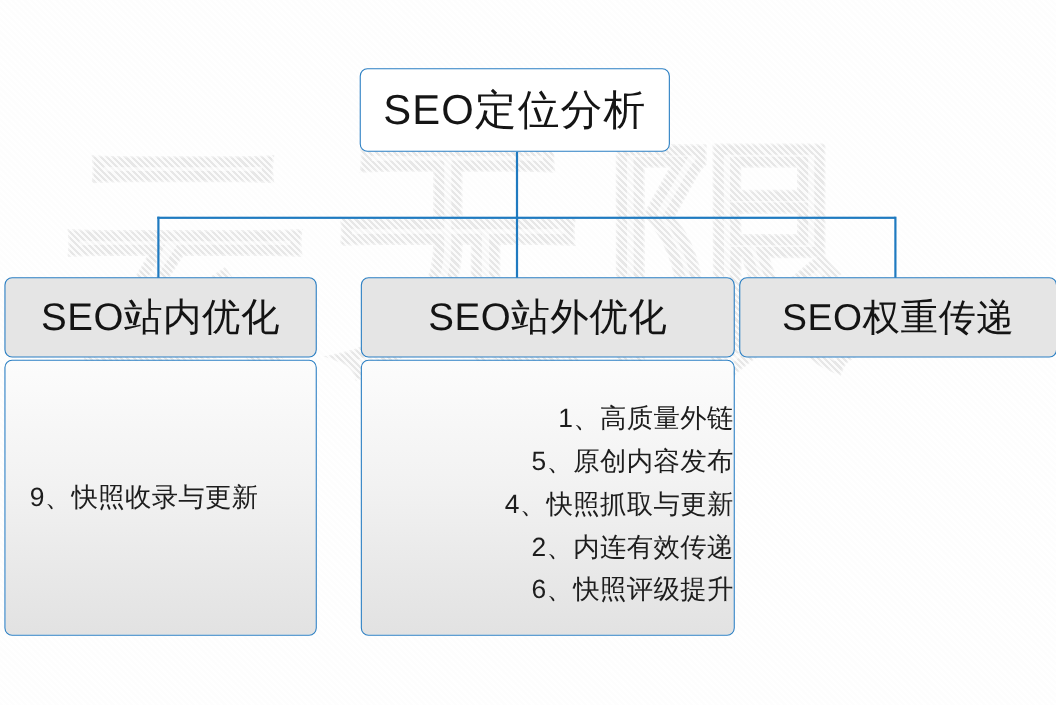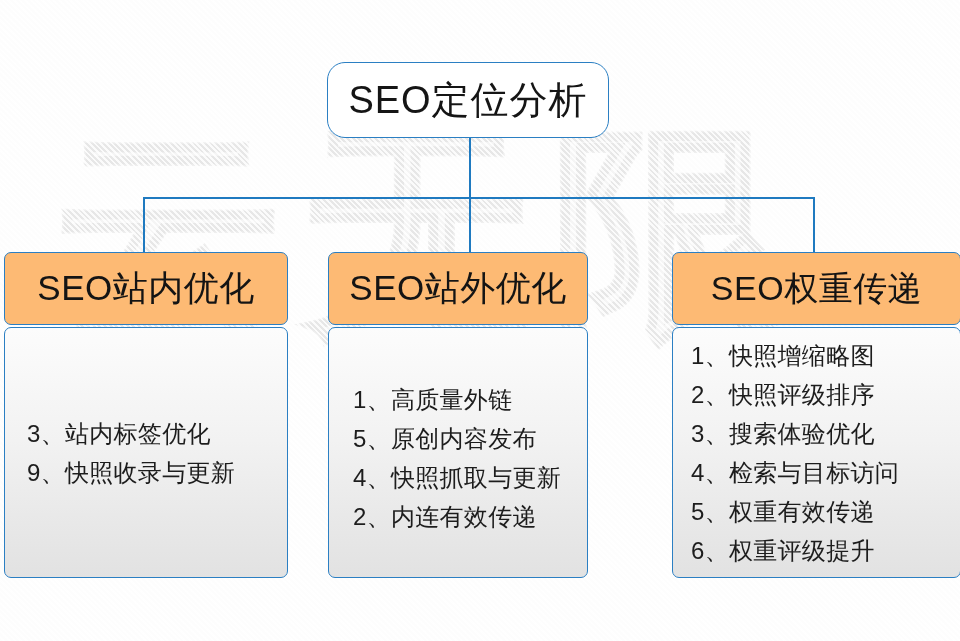--- a/index.html
+++ b/index.html
@@ -78,21 +78,21 @@
   }
 
   
   .top-node {
     position: absolute;
     left: 327px;
     top: 62px;
     width: 282px;
     height: 76px;
     border: 1.6px solid #2b7fc3;
-    border-radius: 18px;
+    border-radius: 7px;
     background: #ffffff;
     display: flex;
     align-items: center;
     justify-content: center;
     z-index: 2;
     box-sizing: border-box;
   }
   .top-node-label {
     font-size: 38px;
     color: #151515;
@@ -103,21 +103,21 @@
   
   .column {
     position: absolute;
     top: 252px;
     z-index: 2;
   }
   .col-head {
     height: 73px;
     border: 1.6px solid #2b7fc3;
     border-radius: 7px;
-    background: #fdba74;
+    background: #e5e5e5;
     display: flex;
     align-items: center;
     justify-content: center;
     box-sizing: border-box;
     position: relative;
     z-index: 3;
   }
   .col-head-label {
     font-size: 35px;
     color: #141414;
@@ -152,21 +152,21 @@
   .list-item {
     font-size: 24px;
     line-height: 35px;
     color: #1d1d1d;
     white-space: nowrap;
     letter-spacing: 0.3px;
   }
 
   
   #col-0 { left: 4px;   width: 284px; }
-  #col-1 { left: 328px; width: 260px; }
+  #col-1 { left: 328px; width: 340px; text-align: right; }
   #col-2 { left: 672px; width: 289px; }
 
   #col-0 .list { padding-left: 22px; }
   #col-1 .list { padding-left: 24px; margin-top: 11px; }
   #col-2 .list { padding-left: 18px; }
 
   #col-2 .col-head-label { font-size: 34px; }
 </style>
 </head>
 <body>
@@ -186,49 +186,39 @@
   <div class="top-node">
     <span class="top-node-label">SEO定位分析</span>
   </div>
 
   <div class="column" id="col-0">
     <div class="col-head">
       <span class="col-head-label">SEO站内优化</span>
     </div>
     <div class="col-body">
       <div class="list">
-        <div class="list-item">3、站内标签优化</div>
         <div class="list-item">9、快照收录与更新</div>
       </div>
     </div>
   </div>
 
   <div class="column" id="col-1">
     <div class="col-head">
       <span class="col-head-label">SEO站外优化</span>
     </div>
     <div class="col-body">
       <div class="list">
         <div class="list-item">1、高质量外链</div>
         <div class="list-item">5、原创内容发布</div>
         <div class="list-item">4、快照抓取与更新</div>
         <div class="list-item">2、内连有效传递</div>
+        <div class="list-item">6、快照评级提升</div>
       </div>
     </div>
   </div>
 
   <div class="column" id="col-2">
     <div class="col-head">
       <span class="col-head-label">SEO权重传递</span>
     </div>
-    <div class="col-body">
-      <div class="list">
-        <div class="list-item">1、快照增缩略图</div>
-        <div class="list-item">2、快照评级排序</div>
-        <div class="list-item">3、搜索体验优化</div>
-        <div class="list-item">4、检索与目标访问</div>
-        <div class="list-item">5、权重有效传递</div>
-        <div class="list-item">6、权重评级提升</div>
-      </div>
-    </div>
   </div>
 
 </div>
 
 </body></html>

